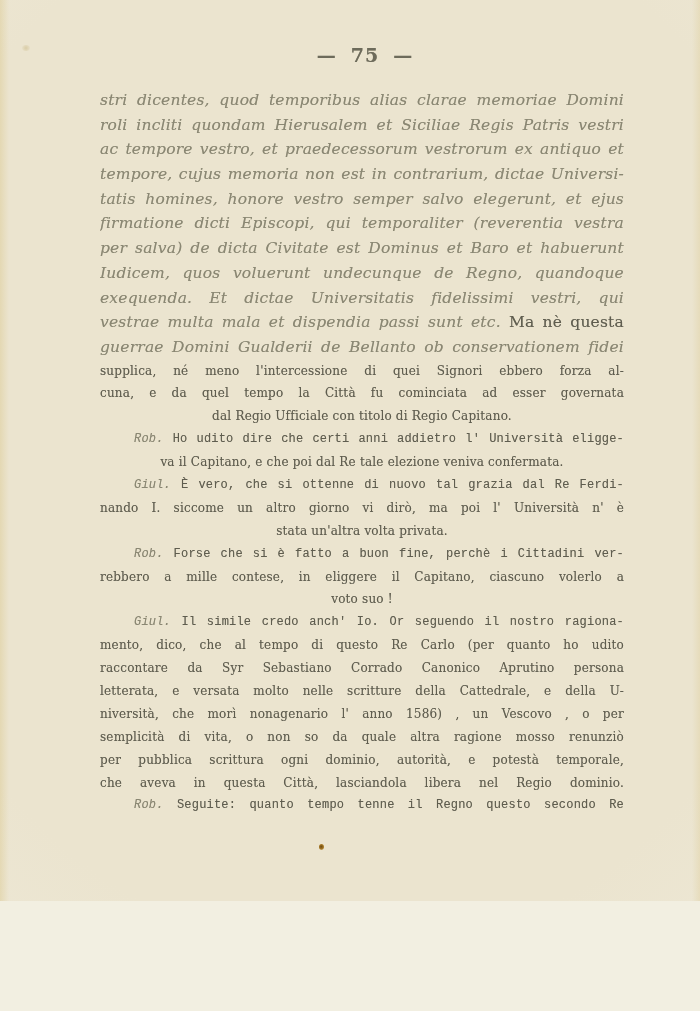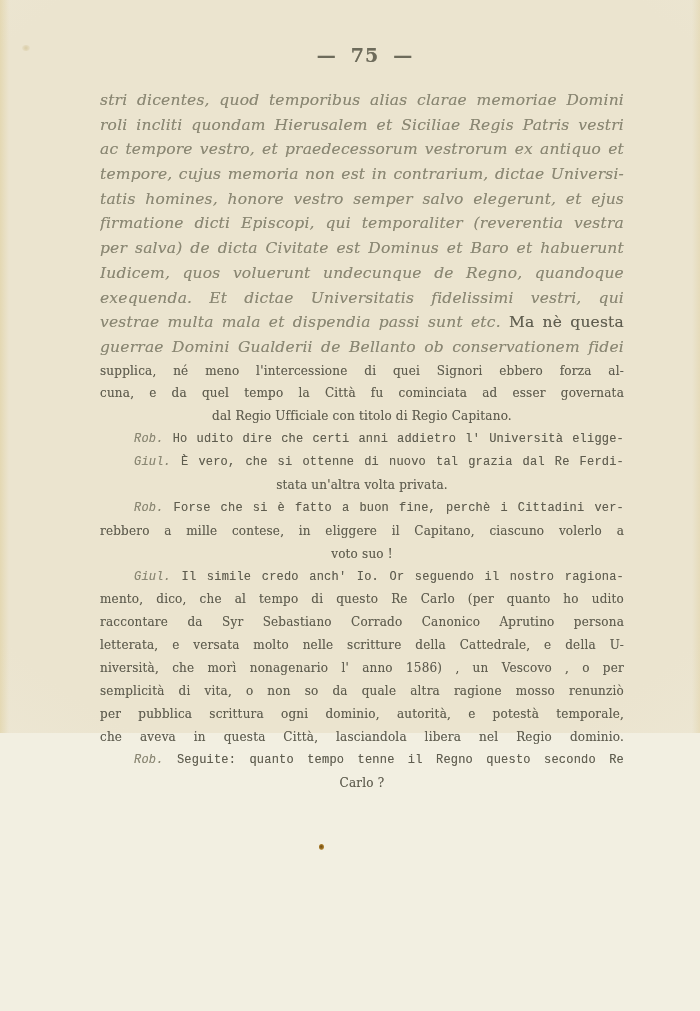--- a/index.html
+++ b/index.html
@@ -2,21 +2,21 @@
 <html style="--paper: #ebe4cf; --paper-edge: #f2efe1; --ink-roman: #5f5d4f; --ink-italic: #8a8773; --header-ink: #6d6b5b; --foxing: #a87a28;"><head>
 <meta charset="utf-8">
 <style>
   html,body{margin:0;padding:0;}
   body{
     width:700px;height:1011px;overflow:hidden;
     font-family:"DejaVu Serif","Liberation Serif",serif;
     background:#f2efe1;
   }
   .paper{
-    position:relative;width:700px;height:733px;
+    position:relative;width:700px;height:901px;
     background:
       linear-gradient(90deg, rgba(222,206,156,.55) 0px, rgba(222,206,156,0) 9px),
       linear-gradient(270deg, rgba(222,206,156,.40) 0px, rgba(222,206,156,0) 8px),
       radial-gradient(135% 118% at 50% 47%, var(--paper,#ebe4cf) 50%, var(--paper-edge,#f2efe1) 97%);
   }
   .pg-header{
     position:absolute;top:44px;left:0;width:100%;
     text-align:center;
     font-size:19px;font-weight:bold;
     color:var(--header-ink,#6d6b5b);
@@ -75,32 +75,33 @@
       <div class="line lat just"><span class="it">firmatione dicti Episcopi, qui temporaliter (reverentia vestra sem-</span></div>
       <div class="line lat just"><span class="it">per salva) de dicta Civitate est Dominus et Baro et habuerunt</span></div>
       <div class="line lat just"><span class="it">Iudicem, quos voluerunt undecunque de Regno, quandoque extra</span></div>
       <div class="line lat just"><span class="it">exequenda. Et dictae Universitatis fidelissimi vestri, qui tempore</span></div>
       <div class="line lat just"><span class="it">vestrae multa mala et dispendia passi sunt etc.</span><span class="ro"> Ma nè questa</span></div>
       <div class="line lat just"><span class="it">guerrae Domini Gualderii de Bellanto ob conservationem fidei</span></div>
       <div class="line rom just"><span class="ro">supplica, né meno l'intercessione di quei Signori ebbero forza al-</span></div>
       <div class="line rom just"><span class="ro">cuna, e da quel tempo la Città fu cominciata ad esser governata</span></div>
       <div class="line rom"><span class="ro">dal Regio Ufficiale con titolo di Regio Capitano.</span></div>
       <div class="line rom just ind"><span class="it">Rob.</span><span class="ro"> Ho udito dire che certi anni addietro l' Università eligge-</span></div>
+      <div class="line rom"><span class="ro">va il Capitano, e che poi dal Re tale elezione veniva confermata.</span></div>
       <div class="line rom just ind"><span class="it">Giul.</span><span class="ro"> È vero, che si ottenne di nuovo tal grazia dal Re Ferdi-</span></div>
+      <div class="line rom just"><span class="ro">nando I. siccome un altro giorno vi dirò, ma poi l' Università n' è</span></div>
       <div class="line rom"><span class="ro">stata un'altra volta privata.</span></div>
       <div class="line rom just ind"><span class="it">Rob.</span><span class="ro"> Forse che si è fatto a buon fine, perchè i Cittadini ver-</span></div>
       <div class="line rom just"><span class="ro">rebbero a mille contese, in eliggere il Capitano, ciascuno volerlo a</span></div>
       <div class="line rom"><span class="ro">voto suo !</span></div>
       <div class="line rom just ind"><span class="it">Giul.</span><span class="ro"> Il simile credo anch' Io. Or seguendo il nostro ragiona-</span></div>
       <div class="line rom just"><span class="ro">mento, dico, che al tempo di questo Re Carlo (per quanto ho udito</span></div>
       <div class="line rom just"><span class="ro">raccontare da Syr Sebastiano Corrado Canonico Aprutino persona</span></div>
       <div class="line rom just"><span class="ro">letterata, e versata molto nelle scritture della Cattedrale, e della U-</span></div>
       <div class="line rom just"><span class="ro">niversità, che morì nonagenario l' anno 1586) , un Vescovo , o per</span></div>
       <div class="line rom just"><span class="ro">semplicità di vita, o non so da quale altra ragione mosso renunziò</span></div>
       <div class="line rom just"><span class="ro">per pubblica scrittura ogni dominio, autorità, e potestà temporale,</span></div>
       <div class="line rom just"><span class="ro">che aveva in questa Città, lasciandola libera nel Regio dominio.</span></div>
       <div class="line rom just ind"><span class="it">Rob.</span><span class="ro"> Seguite: quanto tempo tenne il Regno questo secondo Re</span></div>
-      <div class="line rom"><span class="ro">Carlo ?</span></div>
     </div>
 
   <div class="speck speck-main"></div>
   <div class="speck speck-faint"></div>
 </div>
 
 </body></html>

